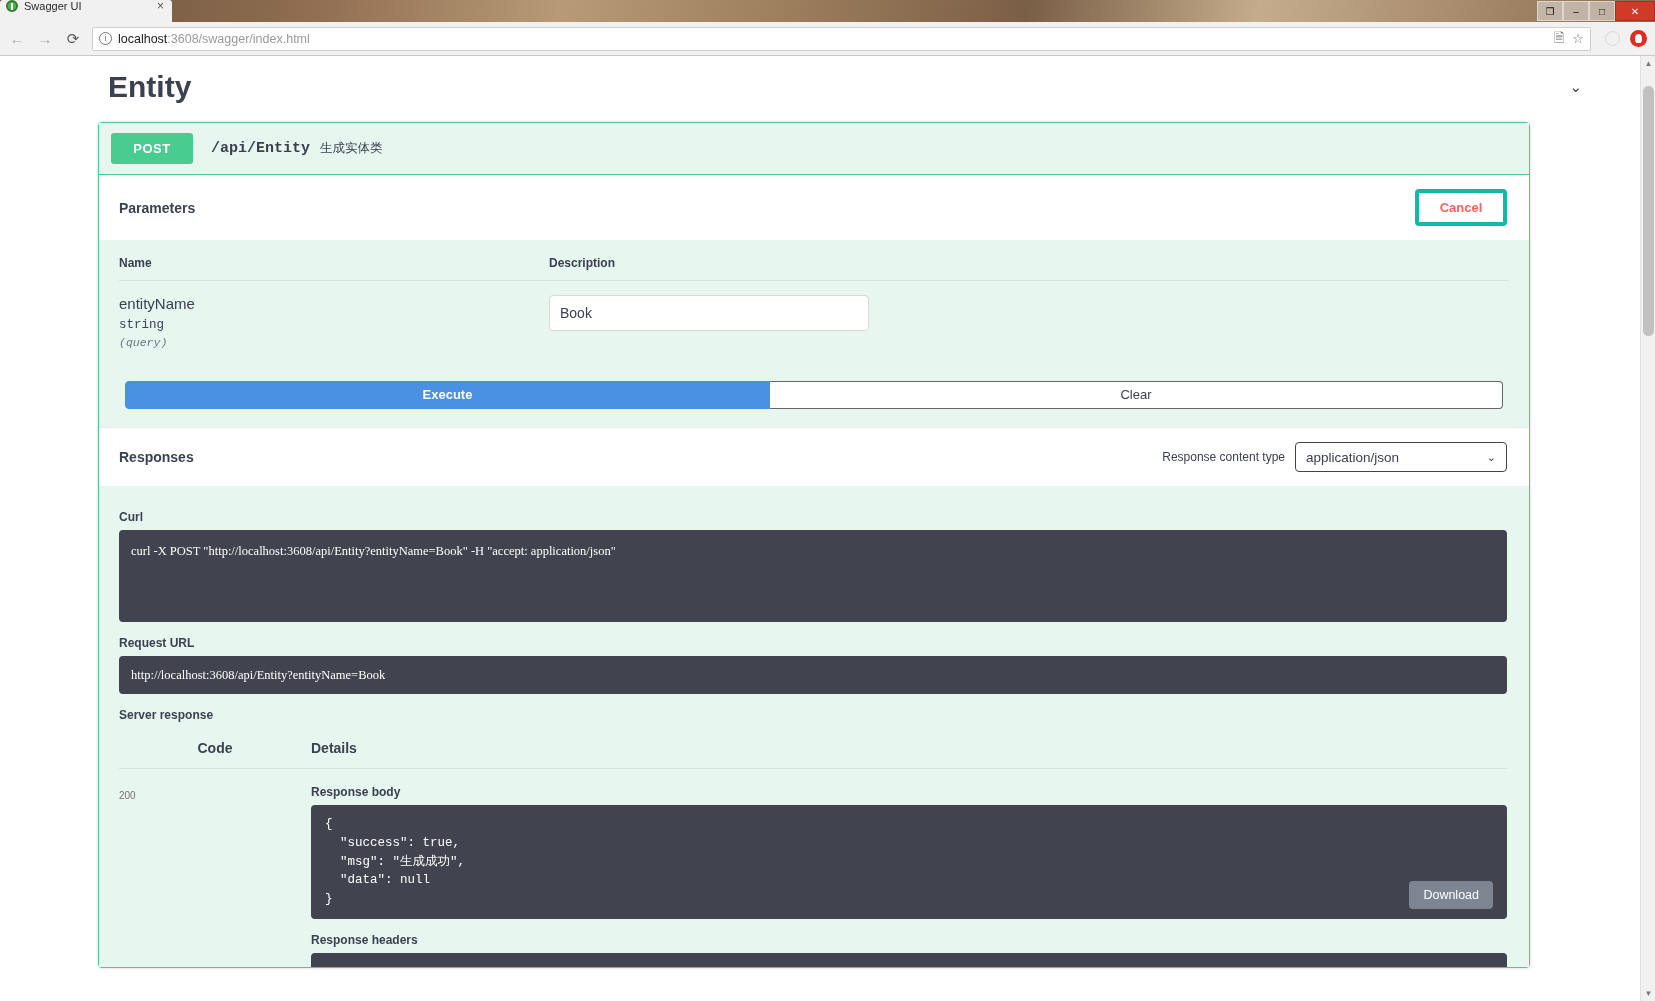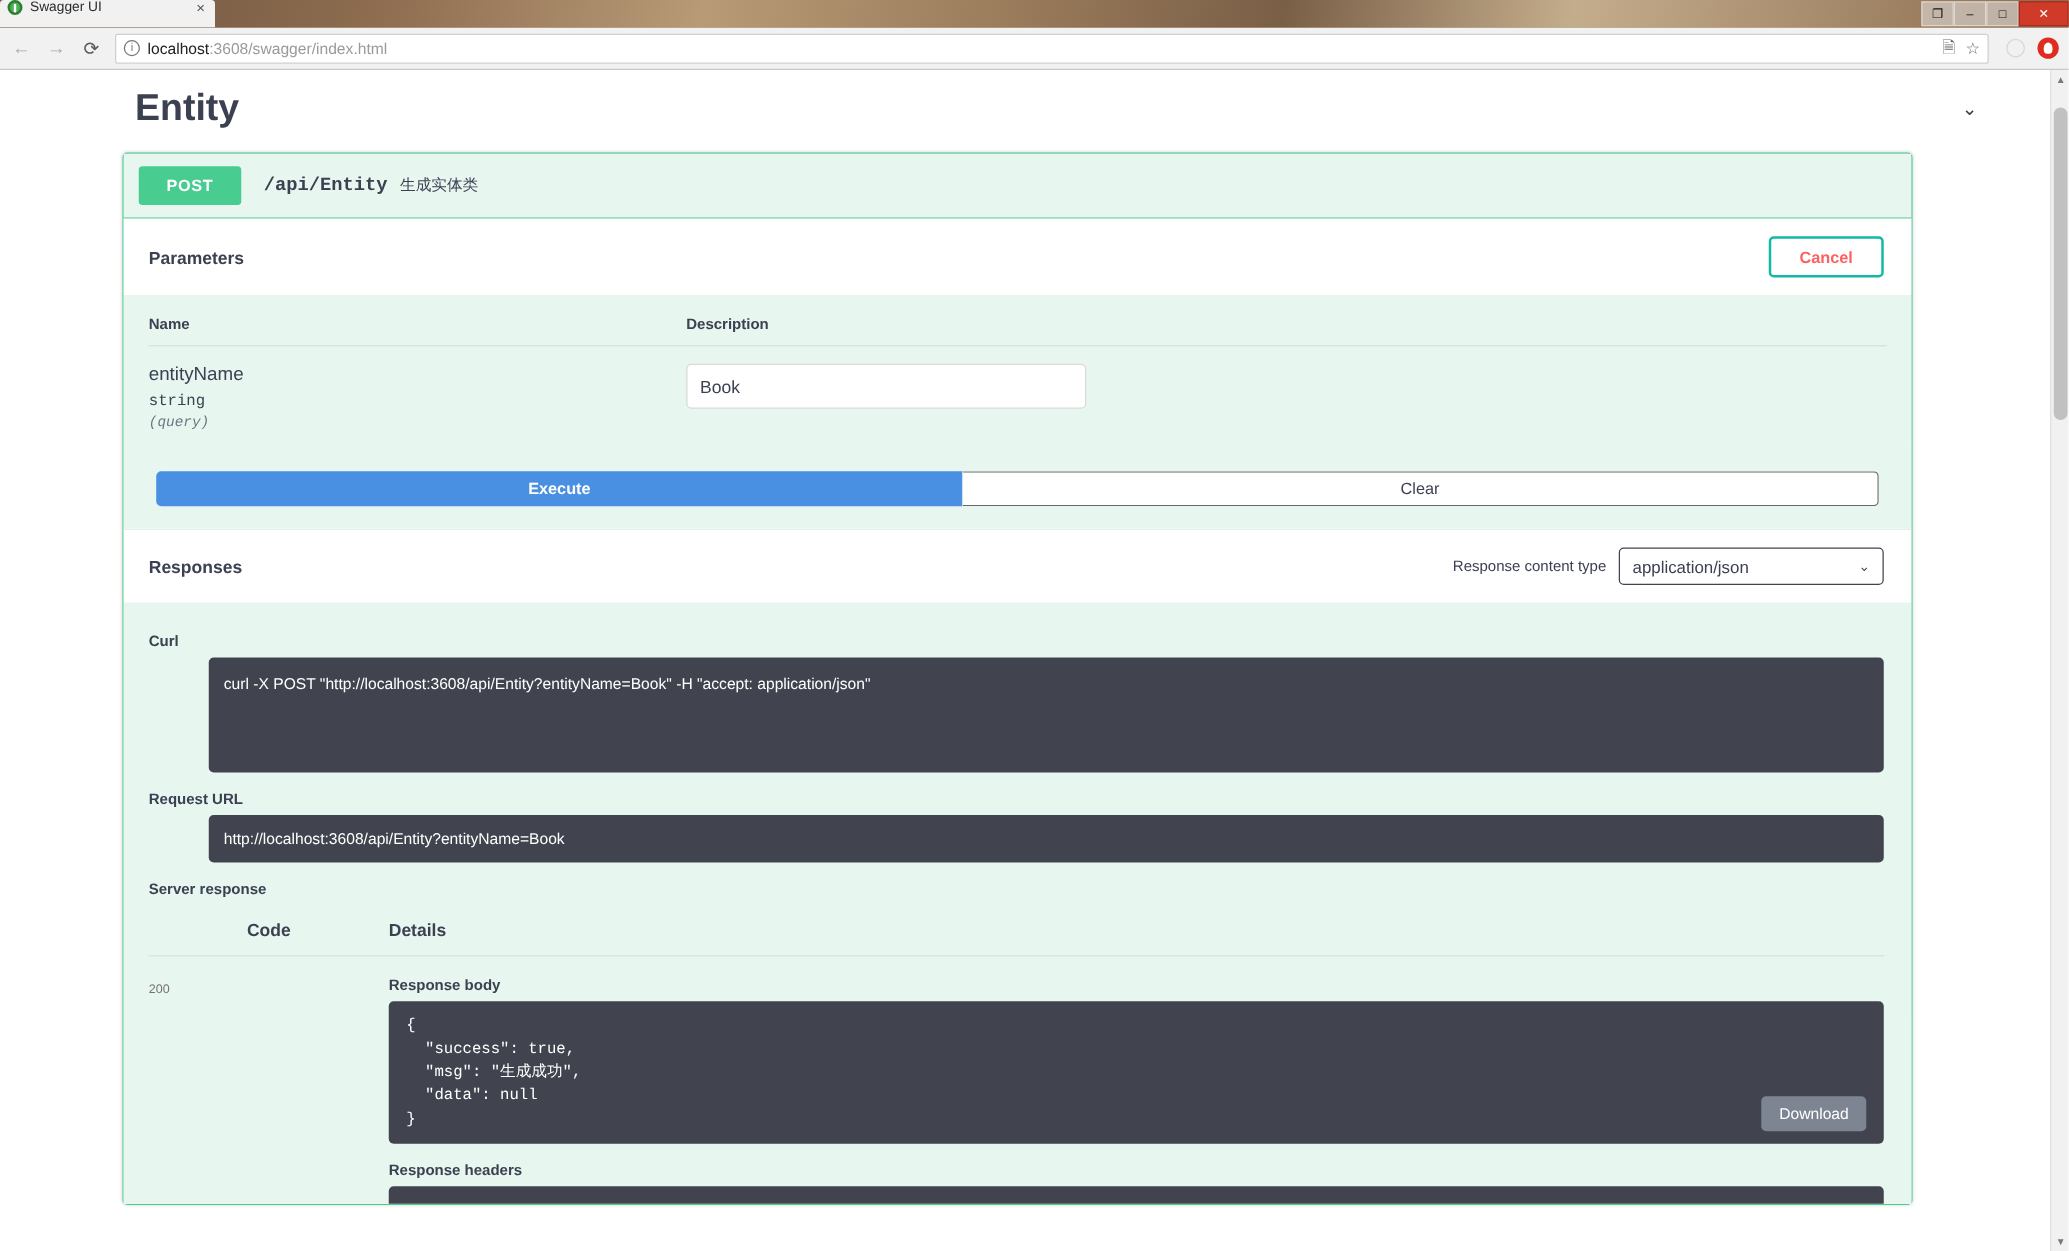--- a/index.html
+++ b/index.html
@@ -135,21 +135,21 @@
 
   .opblock-body { background:#fff; }
 
   .section-head {
     display:flex; align-items:center; justify-content:space-between;
     padding:14px 22px 14px 20px; background:#fff;
   }
   .section-title { font-size:14px; font-weight:bold; color:#3b4151; }
 
   .btn-cancel {
-    border:2px solid #14b8a6; color:#ff6060; background:#fff;
+    border:4px solid #14b8a6; color:#ff6060; background:#fff;
     border-radius:4px; font-size:13px; font-weight:bold;
     padding:7px 0; width:92px; text-align:center;
     font-family:"Liberation Sans", sans-serif;
   }
 
   .params-wrap { background:#e8f6f0; padding:0 20px 0 20px; }
   table.params { width:100%; border-collapse:collapse; }
   table.params th {
     text-align:left; font-size:12px; font-weight:bold; color:#3b4151;
     padding:16px 0 10px 0; border-bottom:1px solid #d8e4e0;
@@ -196,22 +196,22 @@
     width:212px; height:30px; border:1px solid #41444e; border-radius:4px;
     background:#fff; font-size:13.5px; color:#3b4151;
     display:flex; align-items:center; padding:0 10px;
   }
   .ct-select .caret { margin-left:auto; font-size:11px; color:#3b4151; }
 
   .resp-body-area { background:#e8f6f0; padding:10px 22px 0 20px; }
   .lbl { font-size:12px; font-weight:bold; color:#3b4151; margin:14px 0 6px 0; }
   .code-block {
     background:#41444e; color:#fff; border-radius:4px;
-    font-family:Liberation Sans, sans-serif; font-size:12.5px;
-    padding:12px 12px; white-space:pre; line-height:1.45;margin-left:48px;
+    font-family:Liberation Serif, serif; font-size:12.5px;
+    padding:12px 12px; white-space:pre; line-height:1.45;
   }
   .code-curl { min-height:92px; }
   .code-url { min-height:22px; padding:10px 12px; }
   .server-resp-lbl { font-size:12px; font-weight:bold; color:#3b4151; margin:14px 0 0 0; }
 
   table.resp { width:100%; border-collapse:collapse; margin-top:10px; }
   table.resp th {
     text-align:left; font-size:14px; font-weight:bold; color:#3b4151;
     padding:8px 0 12px 0; border-bottom:1px solid #d8e4e0;
   }

